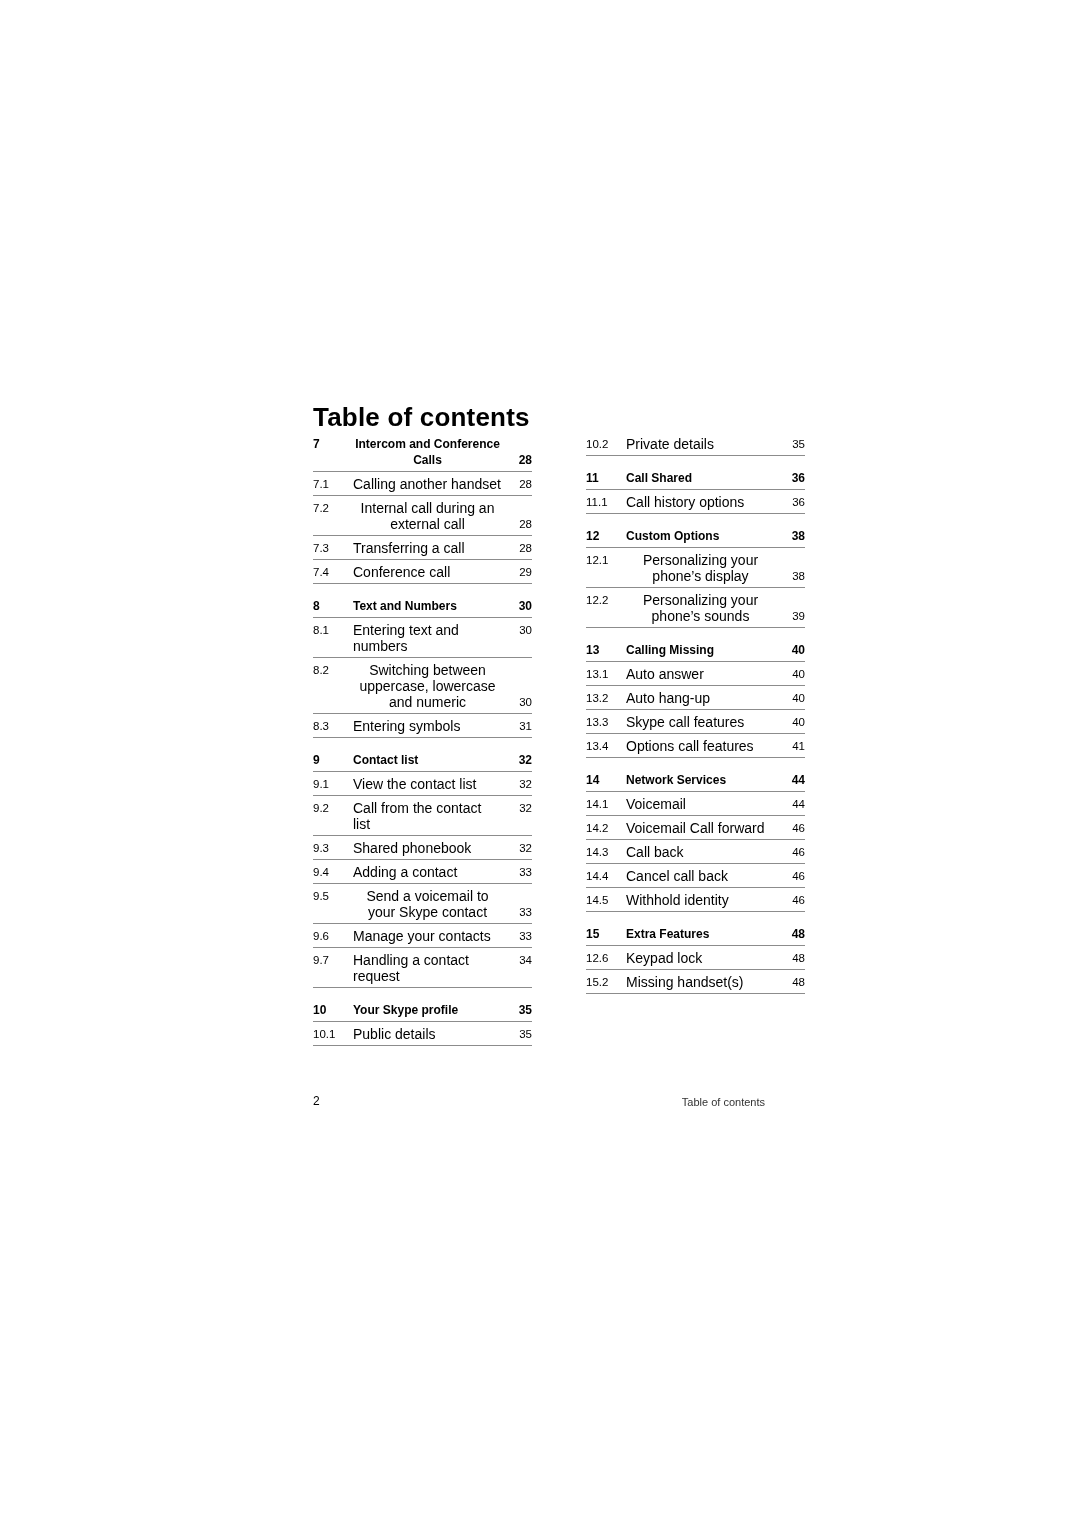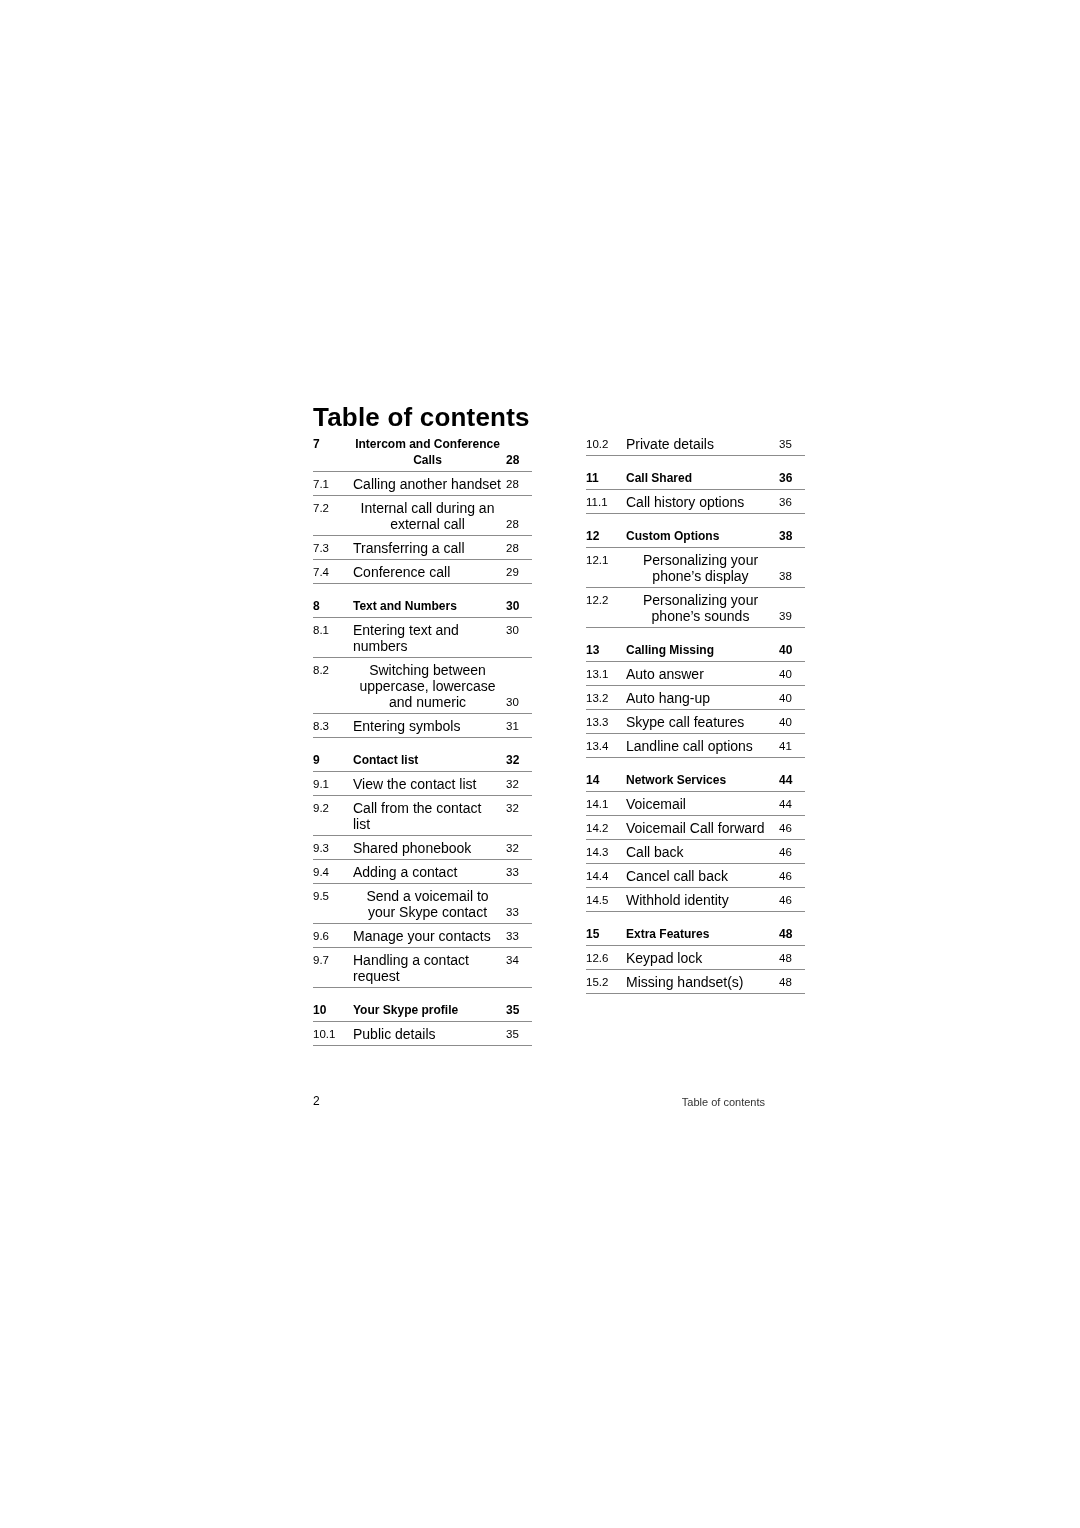--- a/index.html
+++ b/index.html
@@ -68,21 +68,21 @@
     line-height: 16px;
     padding-right: 4px;
   }
   .label.sec {
     font-weight: bold;
     font-size: 12px;
   }
   .page-no {
     width: 26px;
     flex: 0 0 26px;
-    text-align: left;
+    text-align: right;
     font-size: 11.5px;
     line-height: 16px;
   }
   .page-no.sec {
     font-weight: bold;
     font-size: 12px;
   }
   .row.two .label { line-height: 16px; text-align: center; }
   .row.two .page-no { align-self: flex-end; }
 
@@ -268,21 +268,21 @@
           <div class="label">Auto hang-up</div>
           <div class="page-no">40</div>
         </div>
         <div class="row">
           <div class="num">13.3</div>
           <div class="label">Skype call features</div>
           <div class="page-no">40</div>
         </div>
         <div class="row">
           <div class="num">13.4</div>
-          <div class="label">Landline call options</div>
+          <div class="label">Options call features</div>
           <div class="page-no">41</div>
         </div>
         <div class="spacer"></div>
         <div class="row">
           <div class="num sec">14</div>
           <div class="label sec">Network Services</div>
           <div class="page-no sec">44</div>
         </div>
         <div class="row">
           <div class="num">14.1</div>

